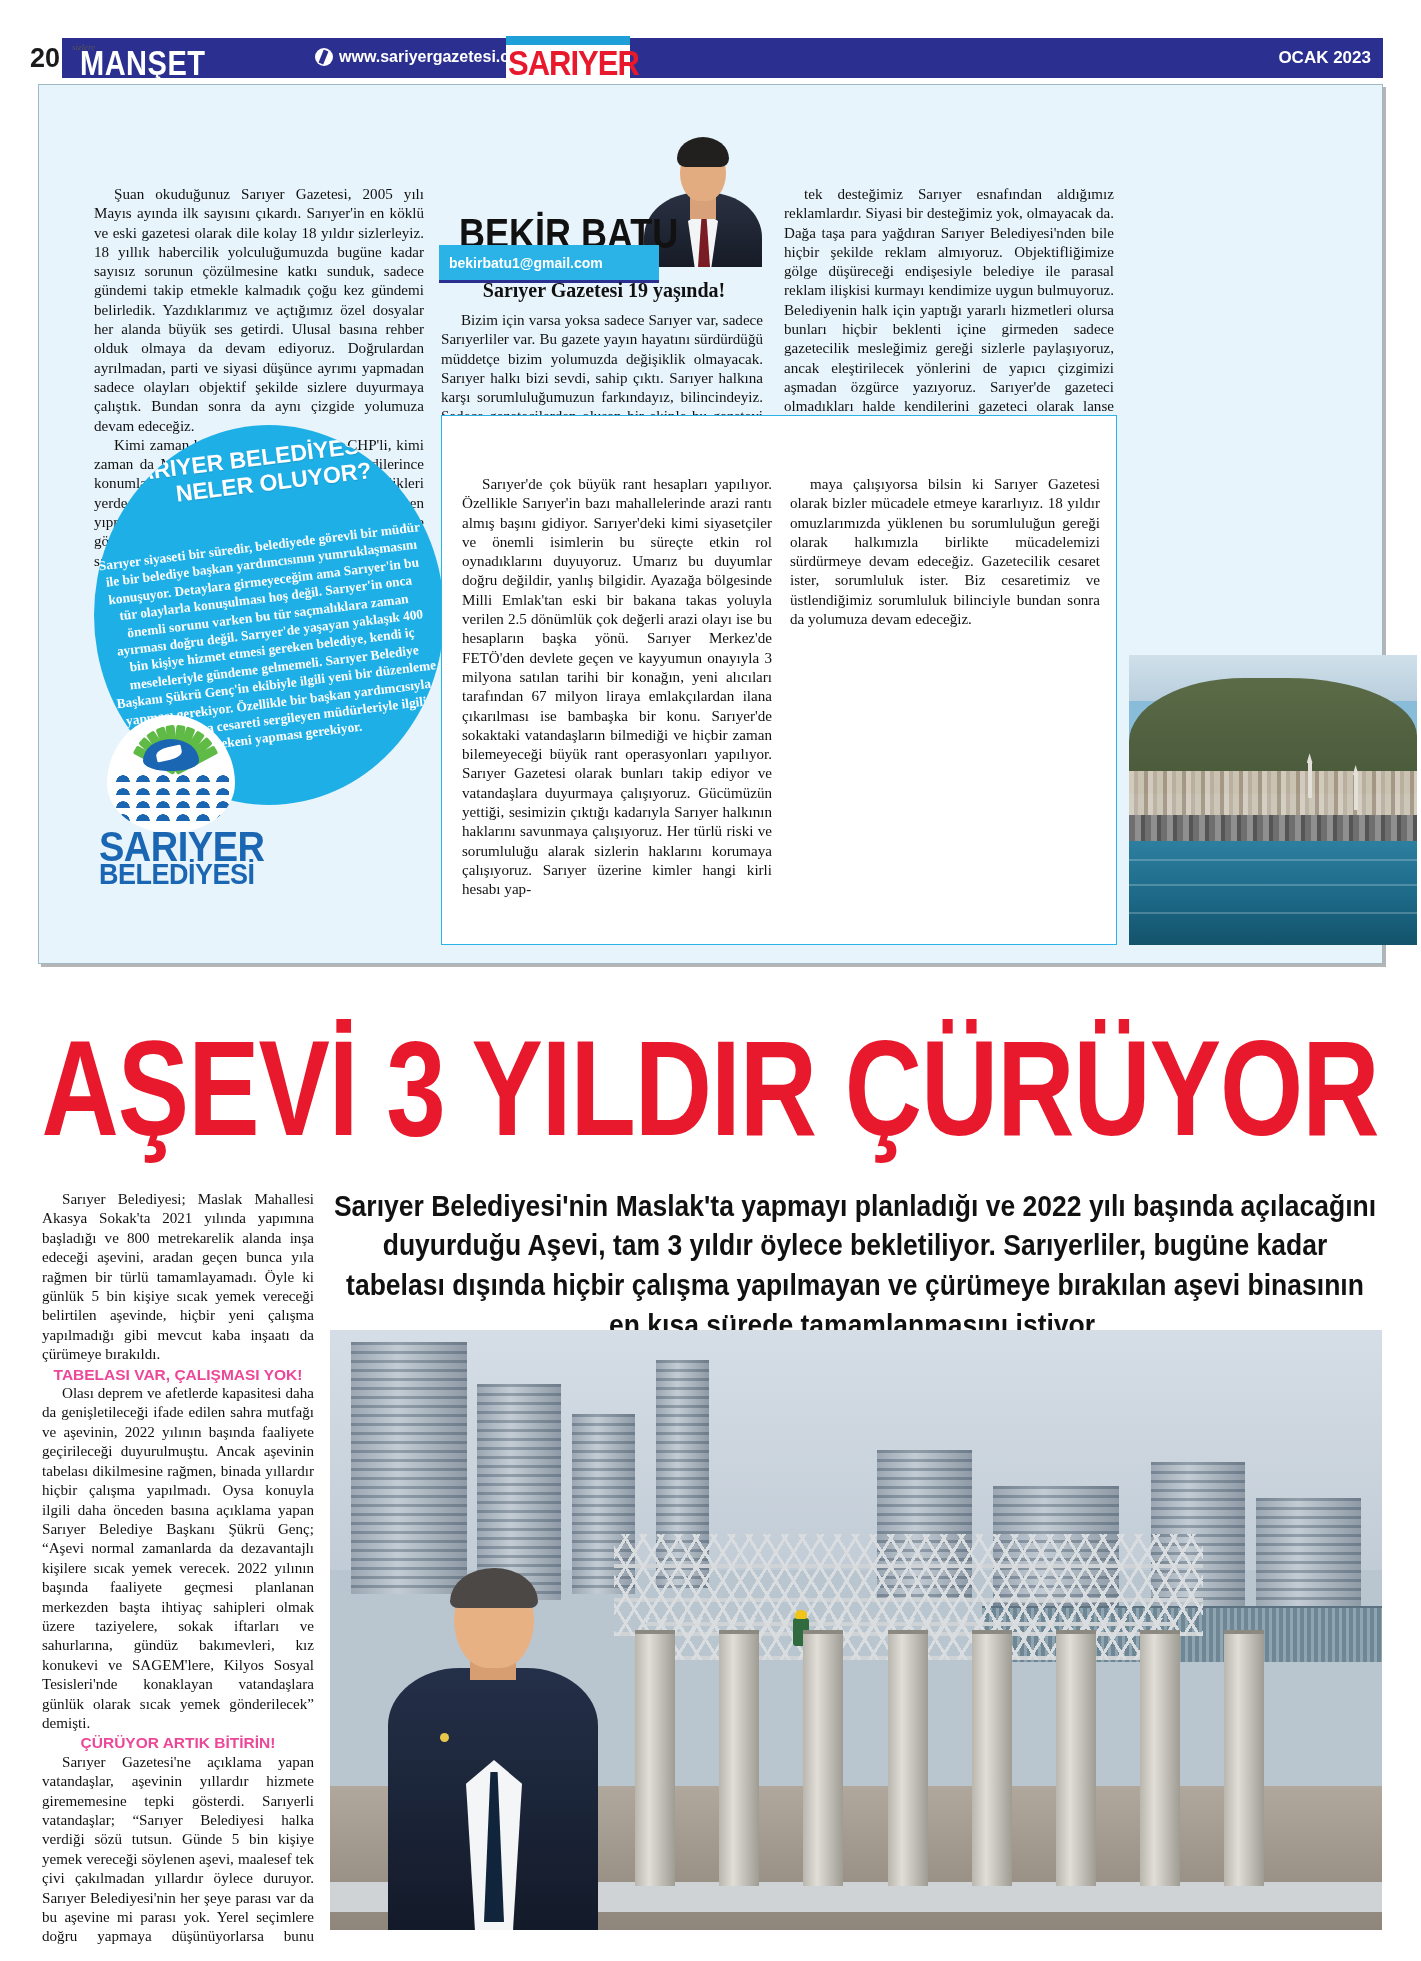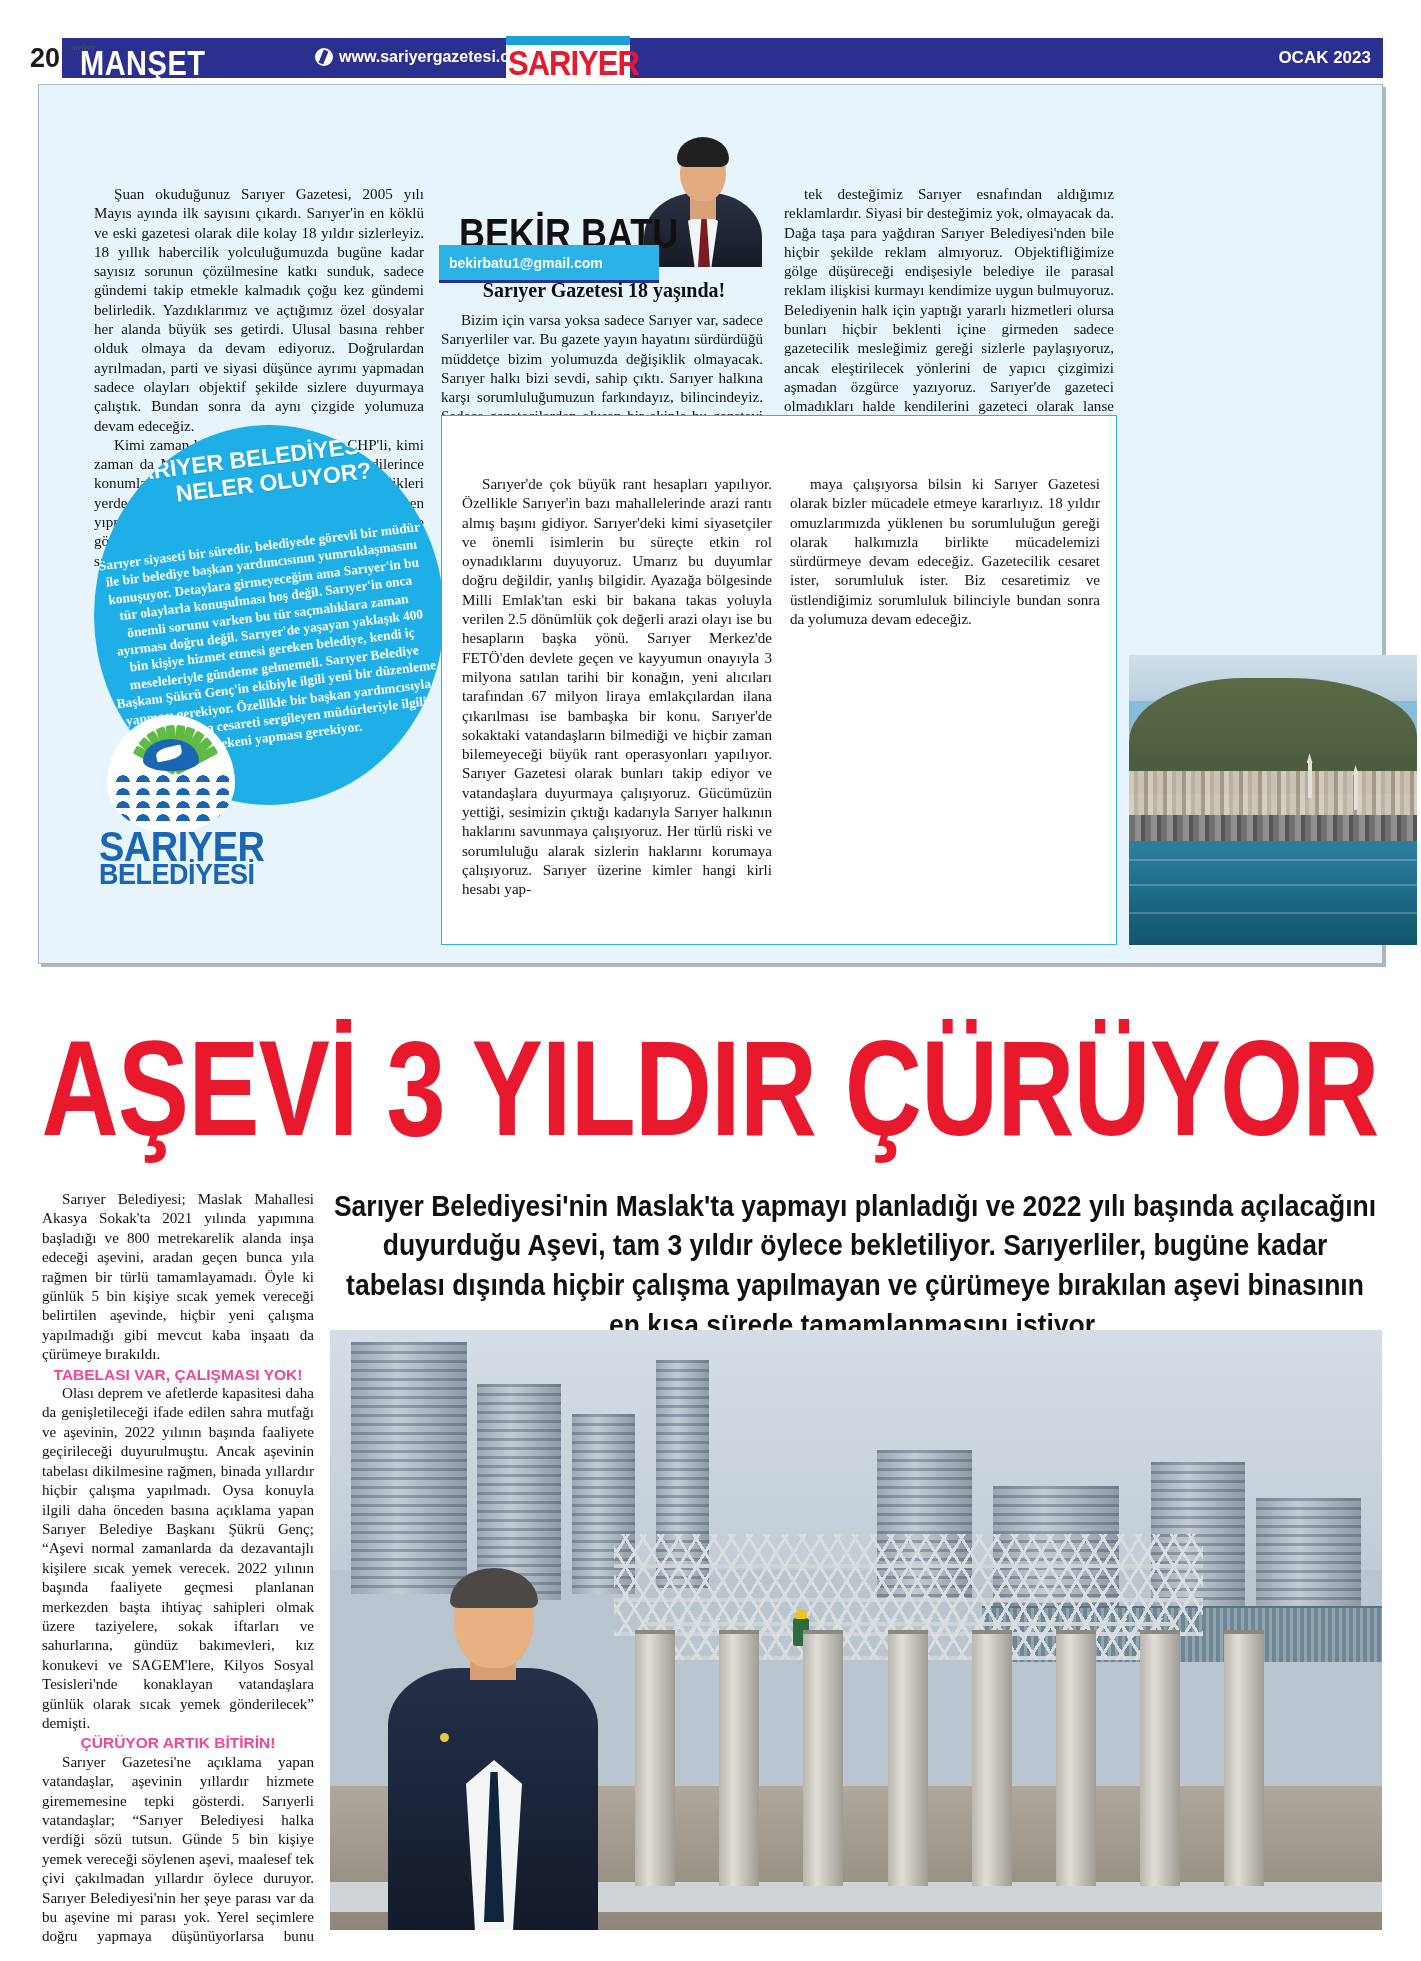--- a/index.html
+++ b/index.html
@@ -608,21 +608,21 @@
     <div class="author-photo">
       <div class="ph-suit"></div>
       <div class="ph-shirt"></div>
       <div class="ph-tie"></div>
       <div class="ph-neck"></div>
       <div class="ph-head"></div>
       <div class="ph-hair"></div>
     </div>
     <div class="author-name">BEKİR BATU</div>
     <div class="author-mail">bekirbatu1@gmail.com</div>
-    <div class="headline-sub">Sarıyer Gazetesi 18 yaşında!</div>
+    <div class="headline-sub">Sarıyer Gazetesi 19 yaşında!</div>
 
     <div class="col-text" id="col2">
       <p>Bizim için varsa yoksa sadece Sarıyer var, sadece Sarıyerliler var. Bu gazete yayın hayatını sürdürdüğü müddetçe bizim yolumuzda değişiklik olmayacak. Sarıyer halkı bizi sevdi, sahip çıktı. Sarıyer halkına karşı sorumluluğumuzun farkındayız, bilincindeyiz. Sadece gazetecilerden oluşan bir ekiple bu gazeteyi hazırlıyoruz. İşini seven ve işini hakkıyla yapan gazeteciyiz. Bizim</p>
     </div>
 
     <div class="col-text" id="col3">
       <p>tek desteğimiz Sarıyer esnafından aldığımız reklamlardır. Siyasi bir desteğimiz yok, olmayacak da. Dağa taşa para yağdıran Sarıyer Belediyesi'nden bile hiçbir şekilde reklam almıyoruz. Objektifliğimize gölge düşüreceği endişesiyle belediye ile parasal reklam ilişkisi kurmayı kendimize uygun bulmuyoruz. Belediyenin halk için yaptığı yararlı hizmetleri olursa bunları hiçbir beklenti içine girmeden sadece gazetecilik mesleğimiz gereği sizlerle paylaşıyoruz, ancak eleştirilecek yönlerini de yapıcı çizgimizi aşmadan özgürce yazıyoruz. Sarıyer'de gazeteci olmadıkları halde kendilerini gazeteci olarak lanse edenlerin yaptıkları ise bizi asla bağlamıyor.</p>
       <p>Sarıyer Gazetesi olarak bizleri 18 yıllık zorlu yolculuğumuzda yalnız bırakmadığınız, güvendiğiniz ve severek takip ettiğiniz için hepinize teşekkür ederiz. Sarıyer'de olup bitenleri anlık öğrenmek için bizi sosyal medya hesaplarımızdan ve sariyergazetesi.com'dan mutlaka günlük olarak takip edin.</p>
     </div>
 

